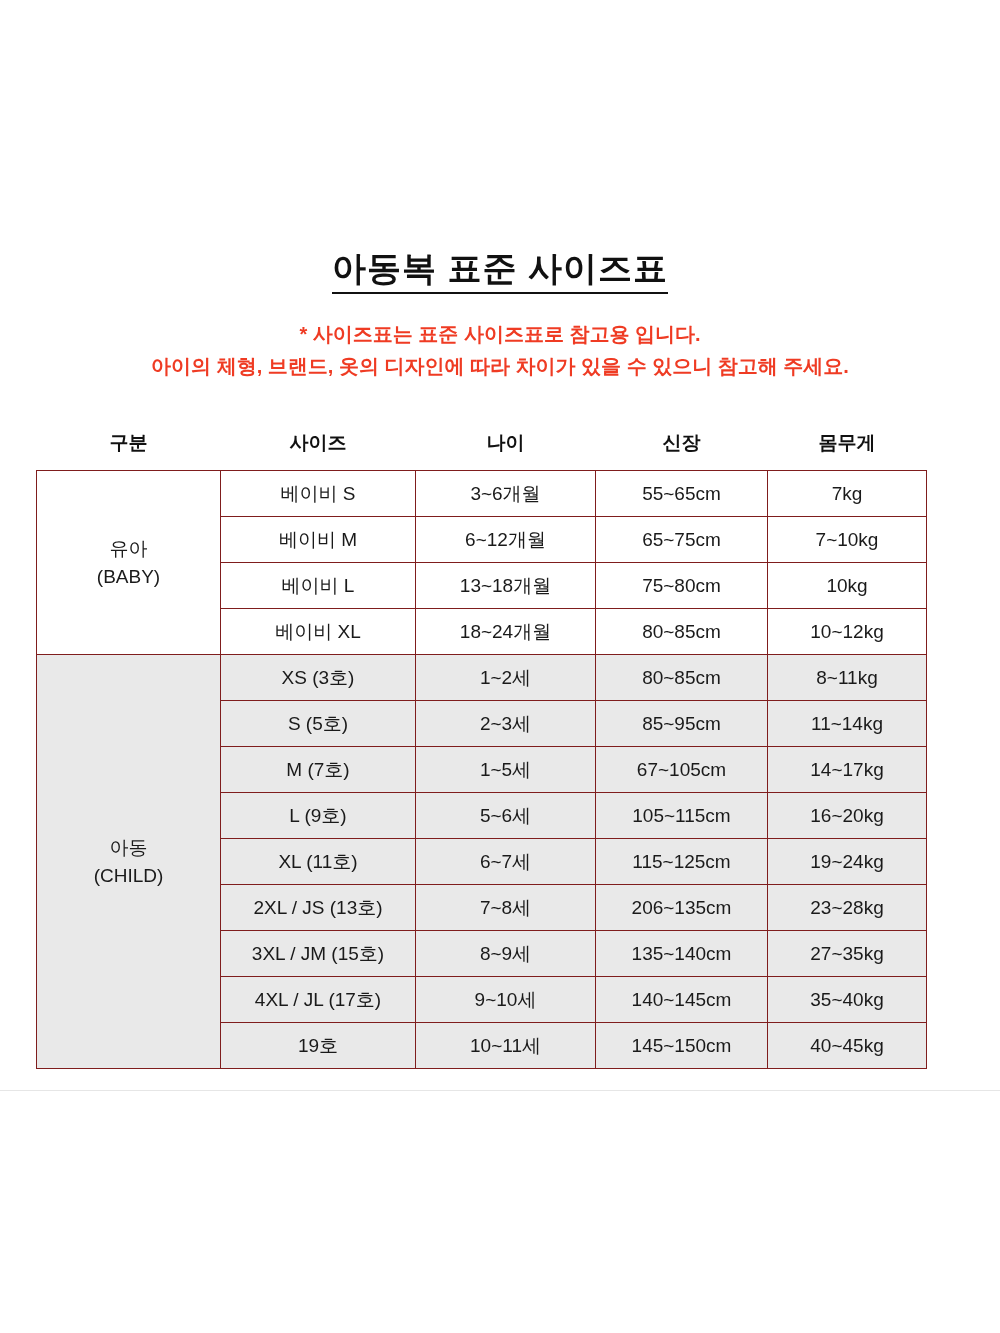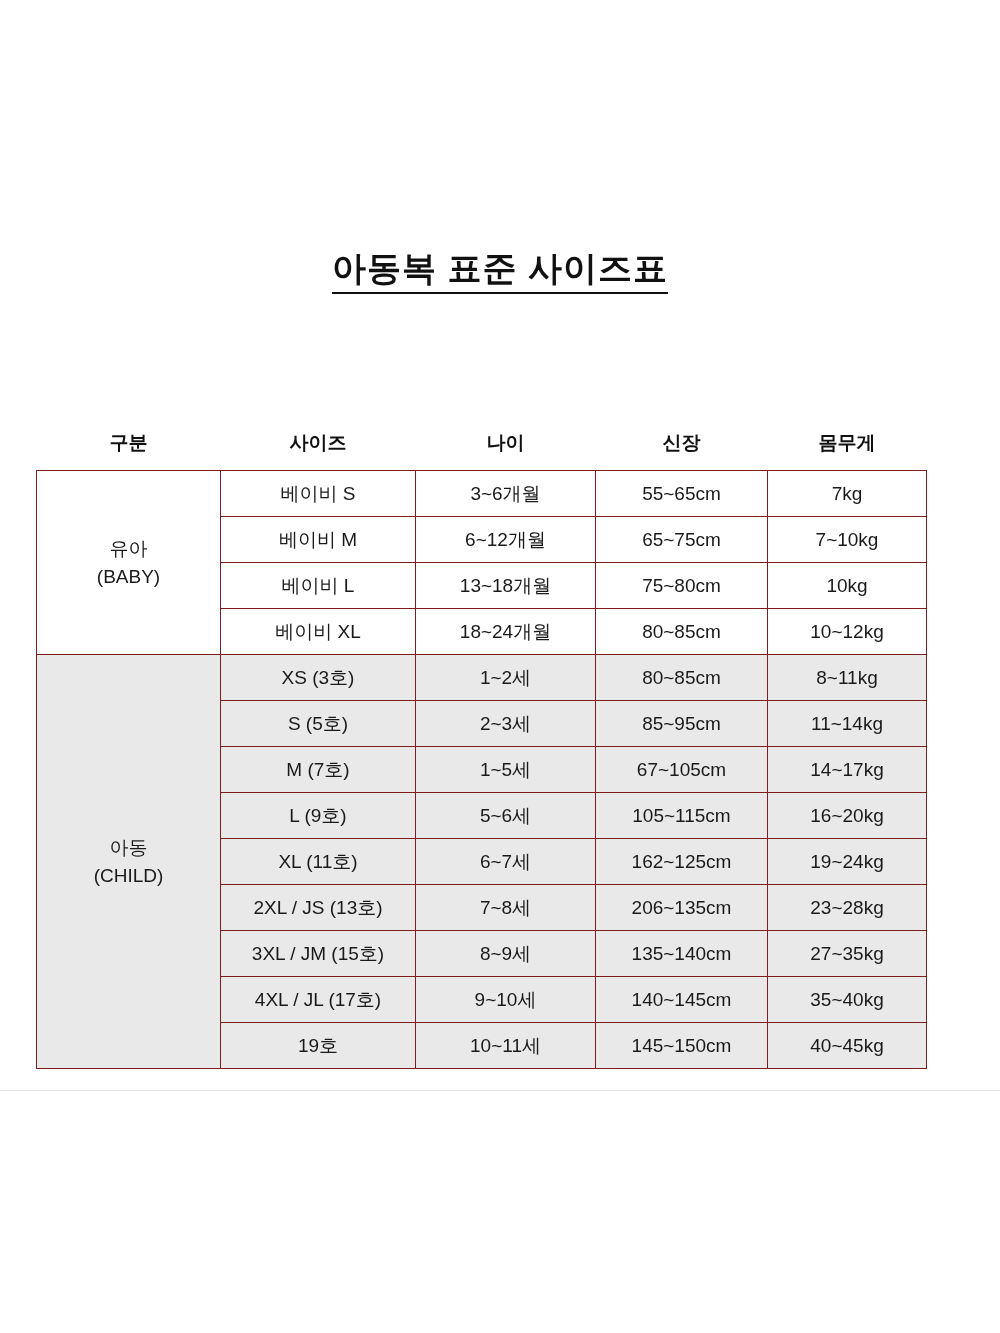--- a/index.html
+++ b/index.html
@@ -122,20 +122,22 @@
 <body>
 
 <div class="page">
   <div class="content">
 
     <div class="title-wrap">
       <span class="title">아동복 표준 사이즈표</span>
     </div>
 
     <div class="notice">
+      <span class="line1">* 사이즈표는 표준 사이즈표로 참고용 입니다.</span>
+      <span class="line2">아이의 체형, 브랜드, 옷의 디자인에 따라 차이가 있을 수 있으니 참고해 주세요.</span>
     </div>
 
     <table class="size-table">
       <colgroup>
         <col class="c-group">
           <col class="c-size">
           <col class="c-age">
           <col class="c-height">
           <col class="c-weight">
       </colgroup>
@@ -205,21 +207,21 @@
         </tr>
         <tr>
           <td>L (9호)</td>
           <td>5~6세</td>
           <td>105~115cm</td>
           <td>16~20kg</td>
         </tr>
         <tr>
           <td>XL (11호)</td>
           <td>6~7세</td>
-          <td>162~125cm</td>
+          <td>115~125cm</td>
           <td>19~24kg</td>
         </tr>
         <tr>
           <td>2XL / JS (13호)</td>
           <td>7~8세</td>
           <td>206~135cm</td>
           <td>23~28kg</td>
         </tr>
         <tr>
           <td>3XL / JM (15호)</td>

